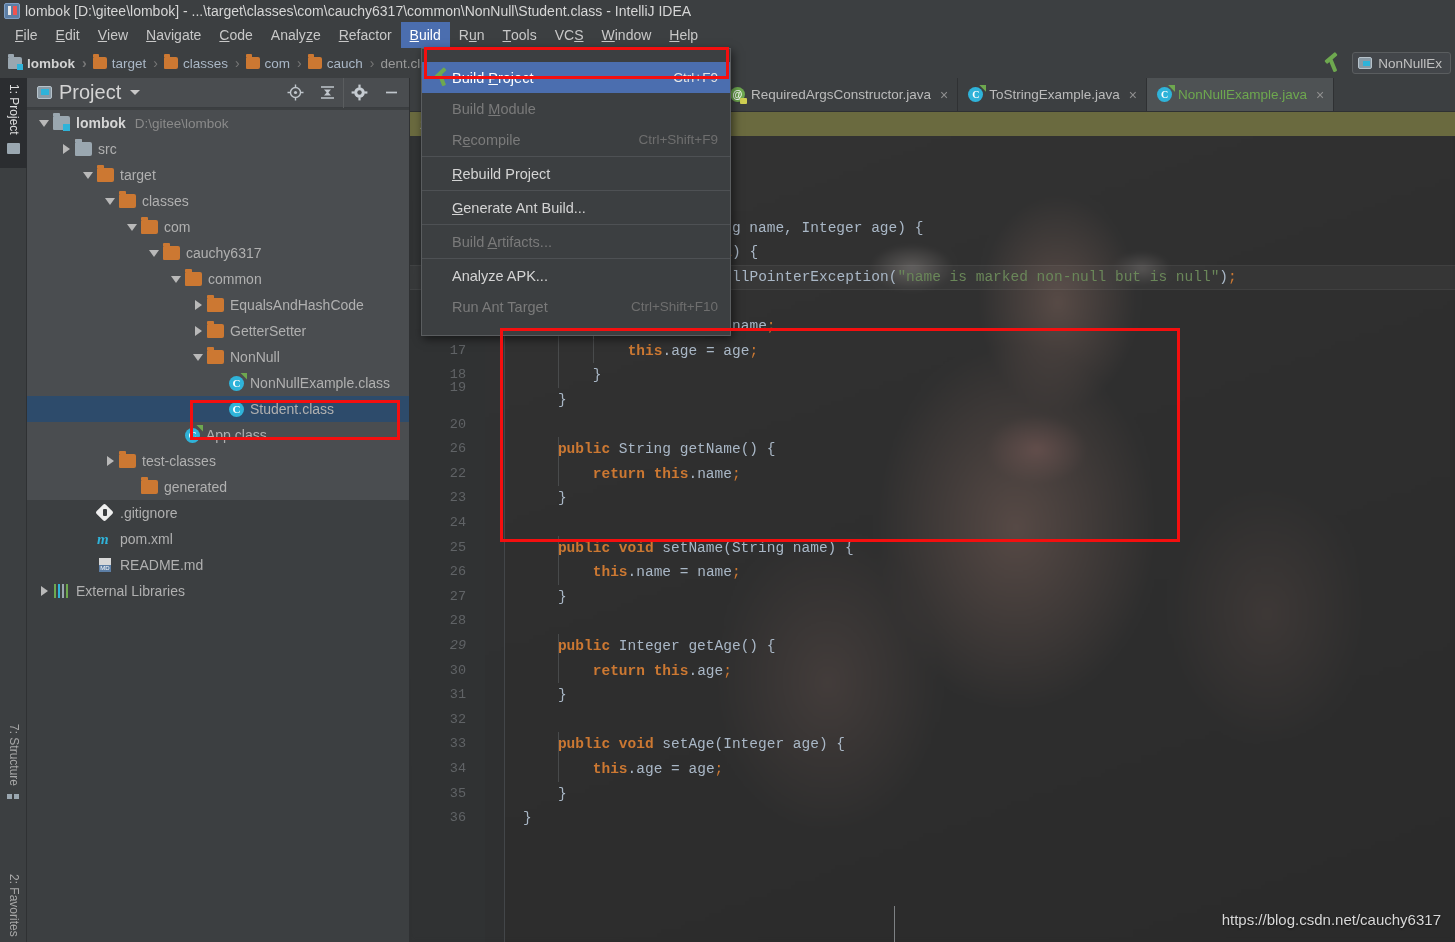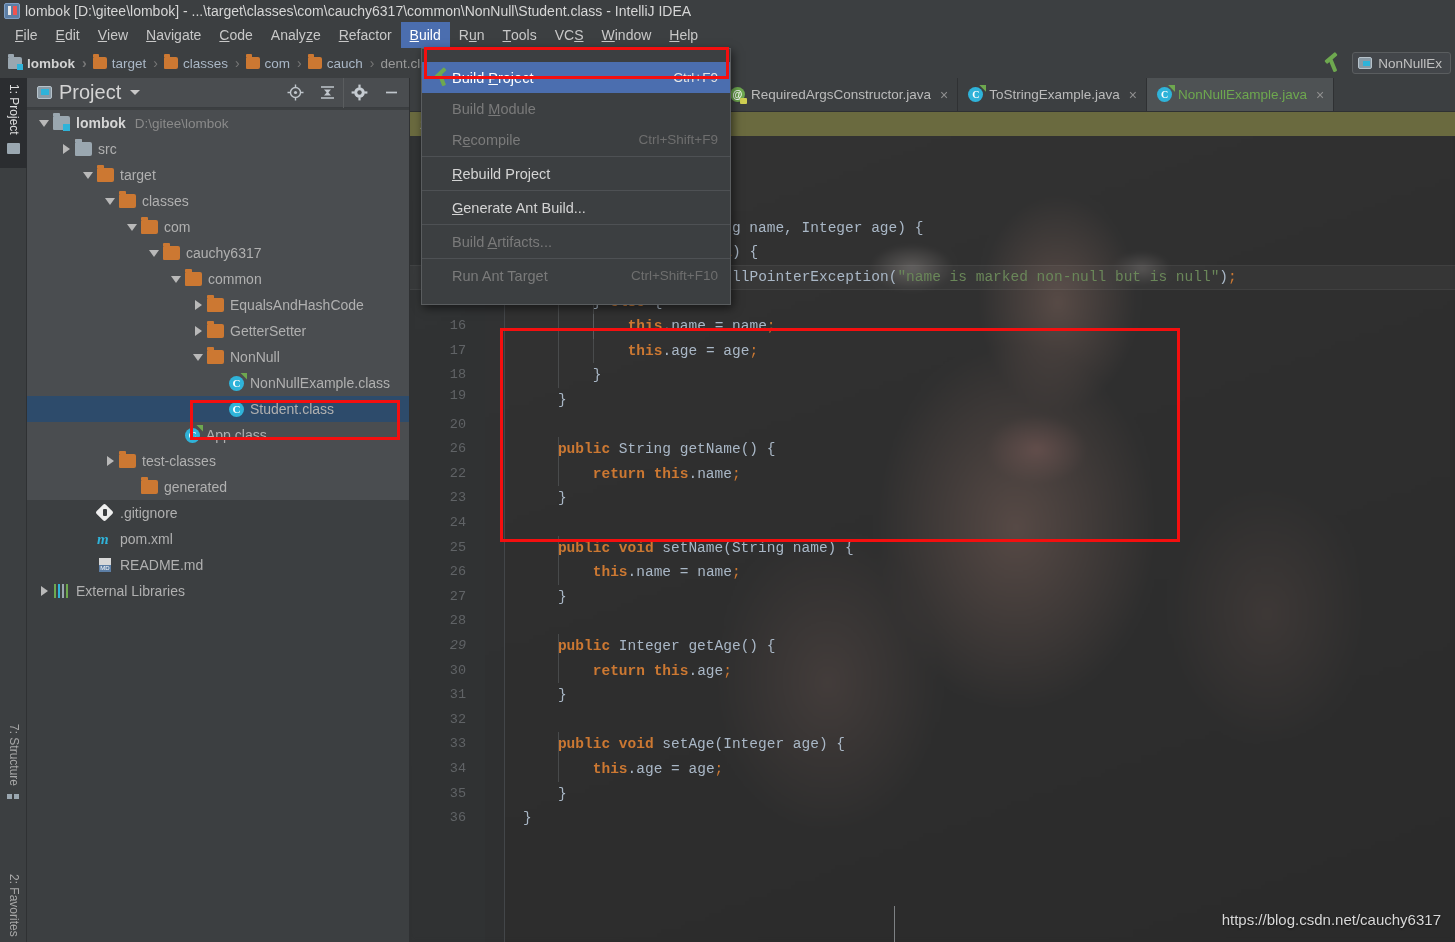--- a/index.html
+++ b/index.html
@@ -624,21 +624,21 @@
           <div class="lnum" style="top: 129px;">14</div>
           <div class="codeline" style="top: 129px; left: 217.64px;"><span class="kw">throw new</span><span class="punct"> NullPointerException(</span><span class="str">"name is marked non-null but is null"</span><span class="punct">)</span><span class="semi">;</span></div>
           <div class="lnum" style="top: 153.6px;">15</div>
           <div class="codeline" style="top: 153.6px; left: 182.76px;"><span class="punct">} </span><span class="kw">else</span><span class="punct"> {</span></div>
           <div class="lnum" style="top: 178.2px;">16</div>
           <div class="codeline" style="top: 178.2px; left: 217.64px;"><span class="kw">this</span><span class="punct">.name = name</span><span class="semi">;</span></div>
           <div class="lnum" style="top: 202.8px;">17</div>
           <div class="codeline" style="top: 202.8px; left: 217.64px;"><span class="kw">this</span><span class="punct">.age = age</span><span class="semi">;</span></div>
           <div class="lnum" style="top: 227.4px;">18</div>
           <div class="codeline" style="top: 227.4px; left: 182.76px;"><span class="punct">}</span></div>
-          <div class="lnum" style="top: 248px;">19</div>
+          <div class="lnum" style="top: 240px;">19</div>
           <div class="codeline" style="top: 252px; left: 147.88px;"><span class="punct">}</span></div>
           <div class="lnum" style="top: 276.6px;">20</div>
           <div class="lnum" style="top: 301.2px;">26</div>
           <div class="codeline" style="top: 301.2px; left: 147.88px;"><span class="kw">public</span><span class="punct"> </span><span class="typ">String</span><span class="punct"> getName() {</span></div>
           <div class="lnum" style="top: 325.8px;">22</div>
           <div class="codeline" style="top: 325.8px; left: 182.76px;"><span class="kw">return this</span><span class="punct">.name</span><span class="semi">;</span></div>
           <div class="lnum" style="top: 350.4px;">23</div>
           <div class="codeline" style="top: 350.4px; left: 147.88px;"><span class="punct">}</span></div>
           <div class="lnum" style="top: 375px;">24</div>
           <div class="lnum" style="top: 399.6px;">25</div>
@@ -710,20 +710,24 @@
     <div class="bmi">
       <span class="bm-ico"></span>
       <span class="bm-label"><u>G</u>enerate Ant Build...</span>
     </div>
     <div class="bm-sep"></div>
     <div class="bmi disabled">
       <span class="bm-ico"></span>
       <span class="bm-label">Build <u>A</u>rtifacts...</span>
     </div>
     <div class="bm-sep"></div>
+    <div class="bmi">
+      <span class="bm-ico"></span>
+      <span class="bm-label">Analyze APK...</span>
+    </div>
     <div class="bmi disabled">
       <span class="bm-ico"></span>
       <span class="bm-label">Run Ant Target</span>
       <span class="bm-key">Ctrl+Shift+F10</span>
     </div>
   </div>
 
 <div class="redbox" style="left: 424px; top: 47px; width: 305px; height: 32px; border-color: rgb(244, 15, 15);"></div>
 <div class="redbox" style="left: 190px; top: 400px; width: 210px; height: 40px; border-color: rgb(244, 15, 15);"></div>
 <div class="redbox" style="left: 500px; top: 328px; width: 680px; height: 214px; border-color: rgb(244, 15, 15);"></div>

